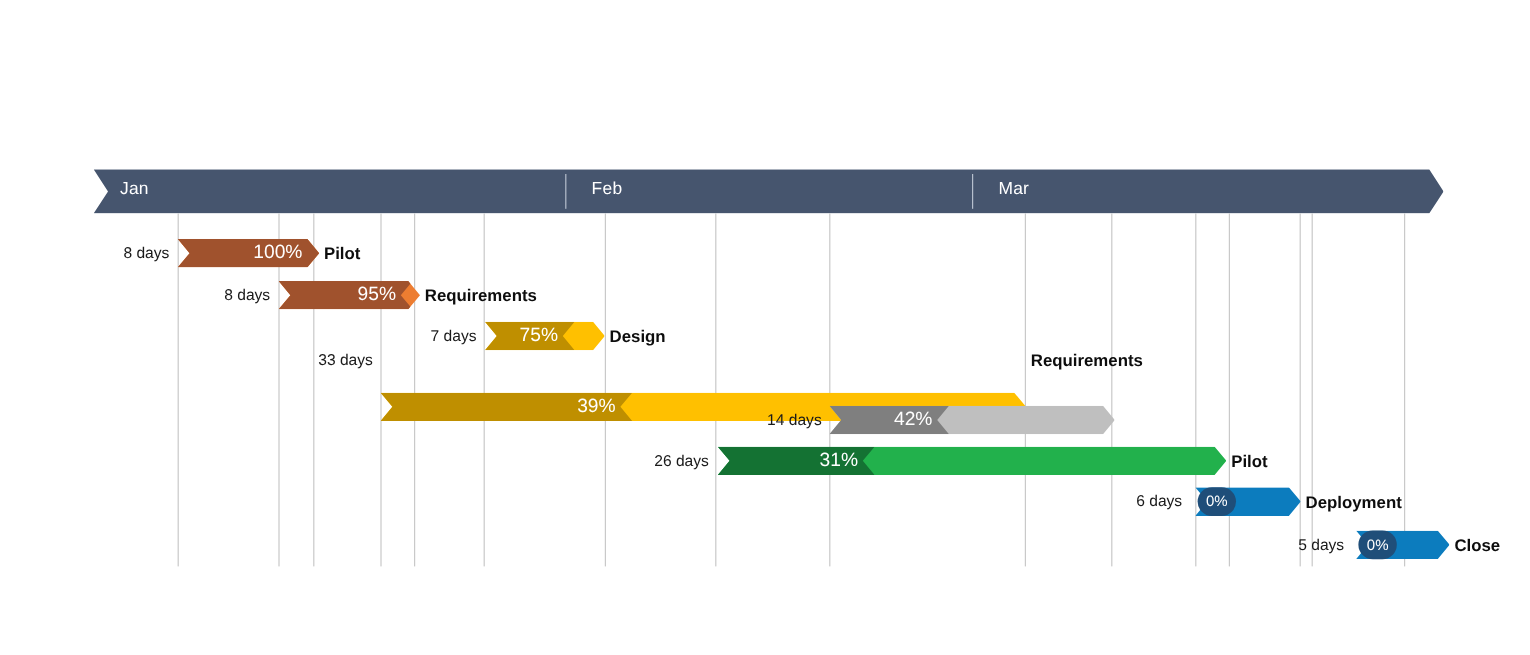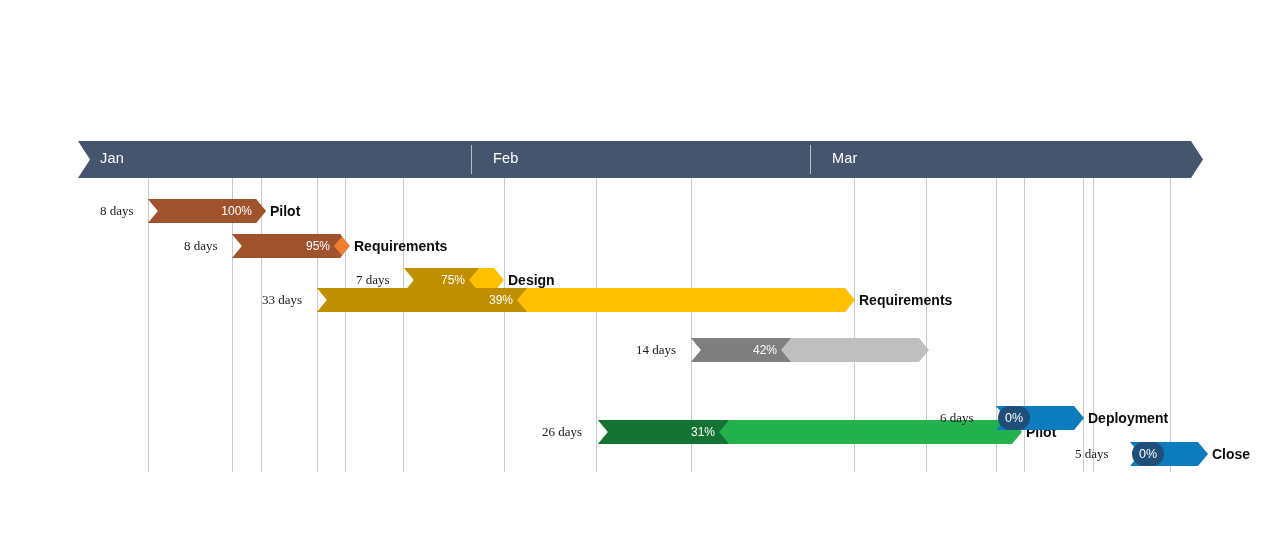--- a/index.html
+++ b/index.html
@@ -28,36 +28,36 @@
   }
   .month-sep{
     position:absolute;top:145px;width:1px;height:29px;background:#b6bfcd;
   }
 
   
   .row{position:absolute;left:0;height:30px;}
 
   .days-label{
     position:absolute;font-size:13px;color:#1a1a1a;white-space:nowrap;
-    text-align:left;line-height:30px;top:0;font-family:Liberation Serif, serif;
+    text-align:center;line-height:30px;top:0;
   }
   .task-label{
     position:absolute;font-size:14px;font-weight:bold;color:#0d0d0d;
     white-space:nowrap;line-height:30px;top:0;
   }
 
   
   .bar{
     position:absolute;top:3px;height:24px;overflow:hidden;
   }
   .bar-bg{position:absolute;left:0;top:0;width:100%;height:100%;}
   .bar-prog{position:absolute;left:0;top:0;height:100%;}
   .pct{
     position:absolute;top:0;height:24px;line-height:24px;
-    font-size:12px;color:#ffffff;white-space:nowrap;
+    font-size:16px;color:#ffffff;white-space:nowrap;
   }
   
   .chip{
     position:absolute;top:3px;height:24px;line-height:24px;
     border-radius:12px;font-size:12.5px;color:#ffffff;
     padding:0 7px;white-space:nowrap;
   }
 </style>
 </head>
 <body>
@@ -115,36 +115,36 @@
         <div class="days-label" style="left: 356px; width: 44px;">7 days</div>
         <div class="bar" style="left: 404px; width: 100px; clip-path: polygon(0px 0px, 90px 0px, 100px 12px, 90px 24px, 0px 24px, 10px 12px);">
           <div class="bar-bg" style="background: rgb(255, 192, 0);"></div>
           <div class="bar-prog" style="width: 75px; background: rgb(191, 143, 0); clip-path: polygon(0px 0px, 75px 0px, 65px 12px, 75px 24px, 0px 24px);"></div>
           <div class="pct" style="left: 19px; width: 42px; text-align: right;">75%</div>
         </div>
         <div class="task-label" style="left: 508px;">Design</div>
       </div>
       <div class="row" style="top: 285px; width: 1220px;">
         <div class="days-label" style="left: 262px; width: 52px;">33 days</div>
-        <div class="bar" style="left: 317px; width: 538px; clip-path: polygon(0px 0px, 528px 0px, 538px 12px, 528px 24px, 0px 24px, 10px 12px);">
+        <div class="bar" style="left: 317px; width: 538px; clip-path: polygon(0px 0px, 528px 0px, 538px 12px, 528px 24px, 0px 24px, 10px 12px); margin-top: 39px;">
           <div class="bar-bg" style="background: rgb(255, 192, 0);"></div>
           <div class="bar-prog" style="width: 210px; background: rgb(191, 143, 0); clip-path: polygon(0px 0px, 210px 0px, 200px 12px, 210px 24px, 0px 24px);"></div>
           <div class="pct" style="left: 154px; width: 42px; text-align: right;">39%</div>
         </div>
         <div class="task-label" style="left: 859px;">Requirements</div>
       </div>
       <div class="row" style="top: 335px; width: 1275px;">
         <div class="days-label" style="left: 636px; width: 52px;">14 days</div>
         <div class="bar" style="left: 691px; width: 238px; clip-path: polygon(0px 0px, 228px 0px, 238px 12px, 228px 24px, 0px 24px, 10px 12px);">
           <div class="bar-bg" style="background: rgb(191, 191, 191);"></div>
           <div class="bar-prog" style="width: 100px; background: rgb(127, 127, 127); clip-path: polygon(0px 0px, 100px 0px, 90px 12px, 100px 24px, 0px 24px);"></div>
           <div class="pct" style="left: 44px; width: 42px; text-align: right;">42%</div>
         </div>
       </div>
-      <div class="row" style="top: 369px; width: 1275px; margin-top: 48px;">
+      <div class="row" style="top: 369px; width: 1275px;">
         <div class="days-label" style="left: 542px; width: 52px;">26 days</div>
         <div class="bar" style="left: 598px; width: 424px; clip-path: polygon(0px 0px, 414px 0px, 424px 12px, 414px 24px, 0px 24px, 10px 12px);">
           <div class="bar-bg" style="background: rgb(34, 177, 76);"></div>
           <div class="bar-prog" style="width: 131px; background: rgb(20, 114, 51); clip-path: polygon(0px 0px, 131px 0px, 121px 12px, 131px 24px, 0px 24px);"></div>
           <div class="pct" style="left: 75px; width: 42px; text-align: right;">31%</div>
         </div>
         <div class="task-label" style="left: 1026px;">Pilot</div>
       </div>
       <div class="row" style="top: 403px; width: 1275px;">
         <div class="days-label" style="left: 940px; width: 52px;">6 days</div>

